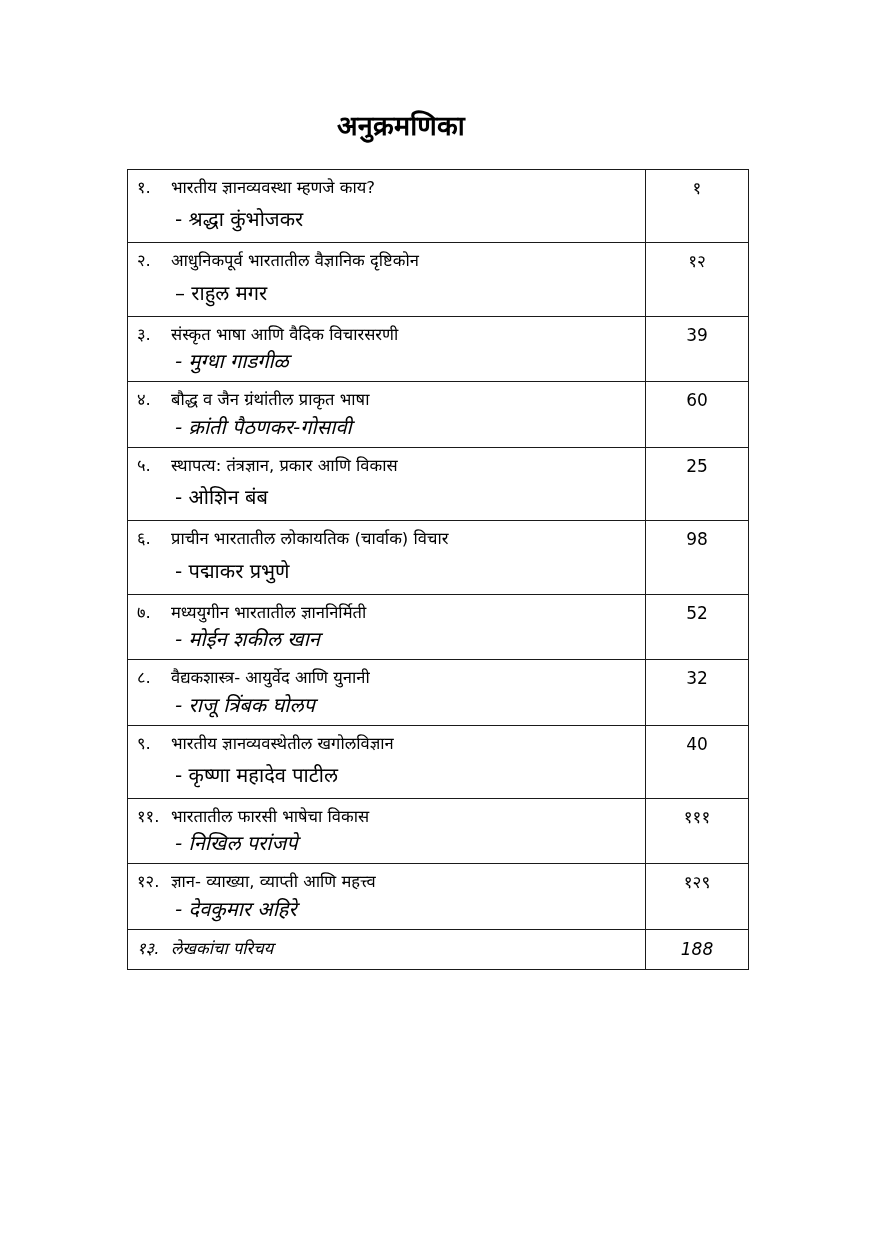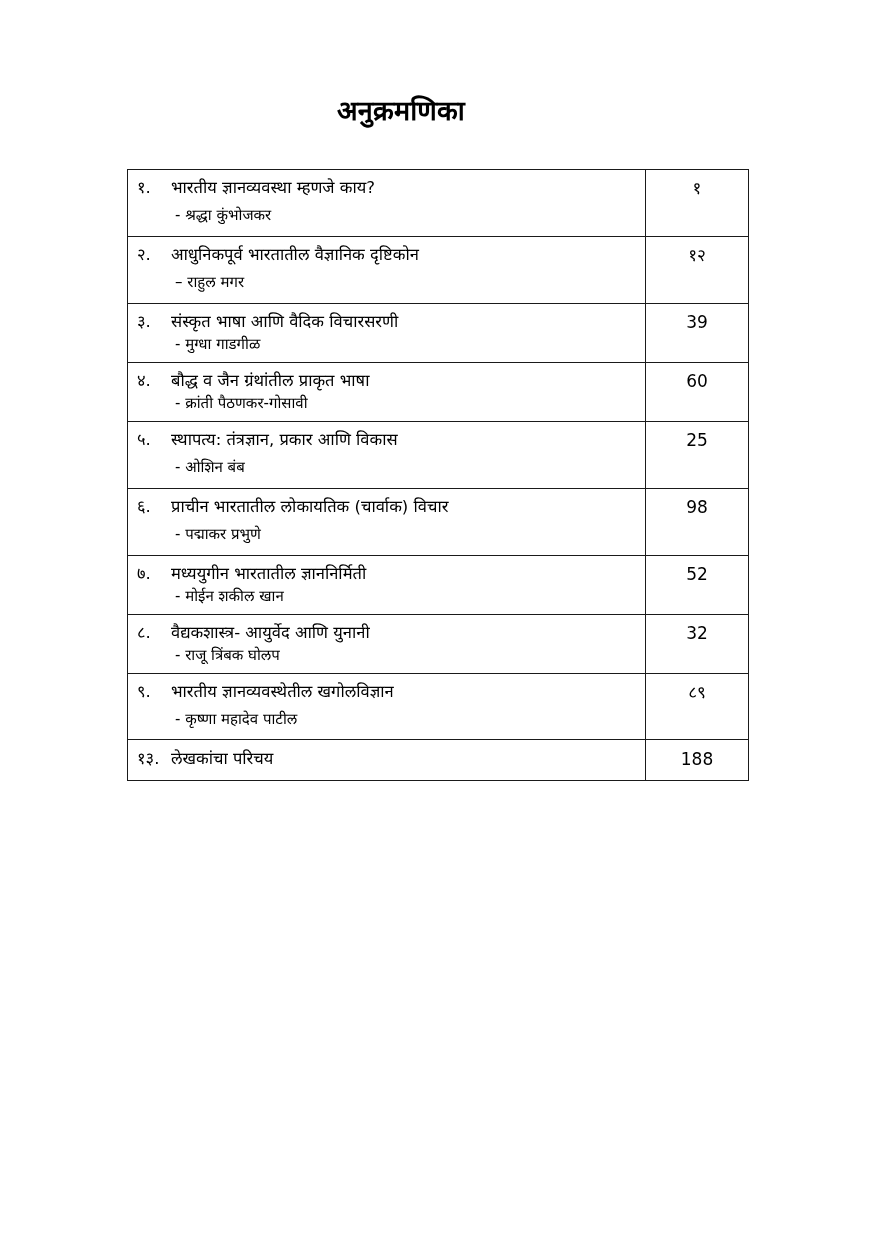--- a/index.html
+++ b/index.html
@@ -18,21 +18,21 @@
   }
 
   .page {
     position: absolute;
     inset: 0;
     background: #ffffff;
   }
 
   .page-title {
     position: absolute;
-    top: 95px;
+    top: 110px;
     left: 0;
     width: 802px;
     text-align: center;
     font-family: "DejaVu Sans", "Liberation Sans", sans-serif;
     font-weight: 700;
     font-size: 27px;
     letter-spacing: 0.2px;
     line-height: 1.15;
   }
 
@@ -72,47 +72,49 @@
     min-width: 34px;
     text-align: left;
   }
 
   .entry-title {
     flex: 1 1 auto;
   }
 
   .author-line {
     font-family: "DejaVu Sans", "Liberation Sans", sans-serif;
-    font-size: 15px;
+    font-size: 20px;
     line-height: 1.30;
     padding-left: 38px;
     padding-top: 8px;
     white-space: nowrap;
   }
 
   .page-cell {
     padding: 7px 6px 10px 6px;
     text-align: center;
     font-family: "DejaVu Sans", "Liberation Sans", sans-serif;
     font-size: 17px;
     line-height: 1.30;
   }
 
   tr.row-tight .entry-cell,
   tr.row-tight .page-cell {
     padding-bottom: 7px;
   }
   tr.row-tight .author-line {
     padding-top: 3px;
+    font-style: italic;
   }
 
   tr.row-single .entry-cell,
   tr.row-single .page-cell {
     padding-top: 8px;
     padding-bottom: 9px;
+    font-style: italic;
   }
 </style>
 </head>
 <body>
 
 <div class="page">
 
   <div class="page-title">अनुक्रमणिका</div>
 
   <table class="toc-table">
@@ -237,21 +239,49 @@
           <td>
             <div class="entry-cell">
               <div class="entry-line">
                 <span class="entry-num">९.</span>
                 <span class="entry-title">भारतीय ज्ञानव्यवस्थेतील खगोलविज्ञान</span>
               </div>
               <div class="author-line">-  कृष्णा महादेव पाटील</div>
             </div>
           </td>
           <td>
-            <div class="page-cell">८९</div>
+            <div class="page-cell">40</div>
+          </td>
+        </tr>
+        <tr class="row-tight">
+          <td>
+            <div class="entry-cell">
+              <div class="entry-line">
+                <span class="entry-num">११.</span>
+                <span class="entry-title">भारतातील फारसी भाषेचा विकास</span>
+              </div>
+              <div class="author-line">-  निखिल परांजपे</div>
+            </div>
+          </td>
+          <td>
+            <div class="page-cell">१११</div>
+          </td>
+        </tr>
+        <tr class="row-tight">
+          <td>
+            <div class="entry-cell">
+              <div class="entry-line">
+                <span class="entry-num">१२.</span>
+                <span class="entry-title">ज्ञान- व्याख्या, व्याप्ती आणि महत्त्व</span>
+              </div>
+              <div class="author-line">-  देवकुमार अहिरे</div>
+            </div>
+          </td>
+          <td>
+            <div class="page-cell">१२९</div>
           </td>
         </tr>
         <tr class="row-single">
           <td>
             <div class="entry-cell">
               <div class="entry-line">
                 <span class="entry-num">१३.</span>
                 <span class="entry-title">लेखकांचा परिचय</span>
               </div>
             </div>

